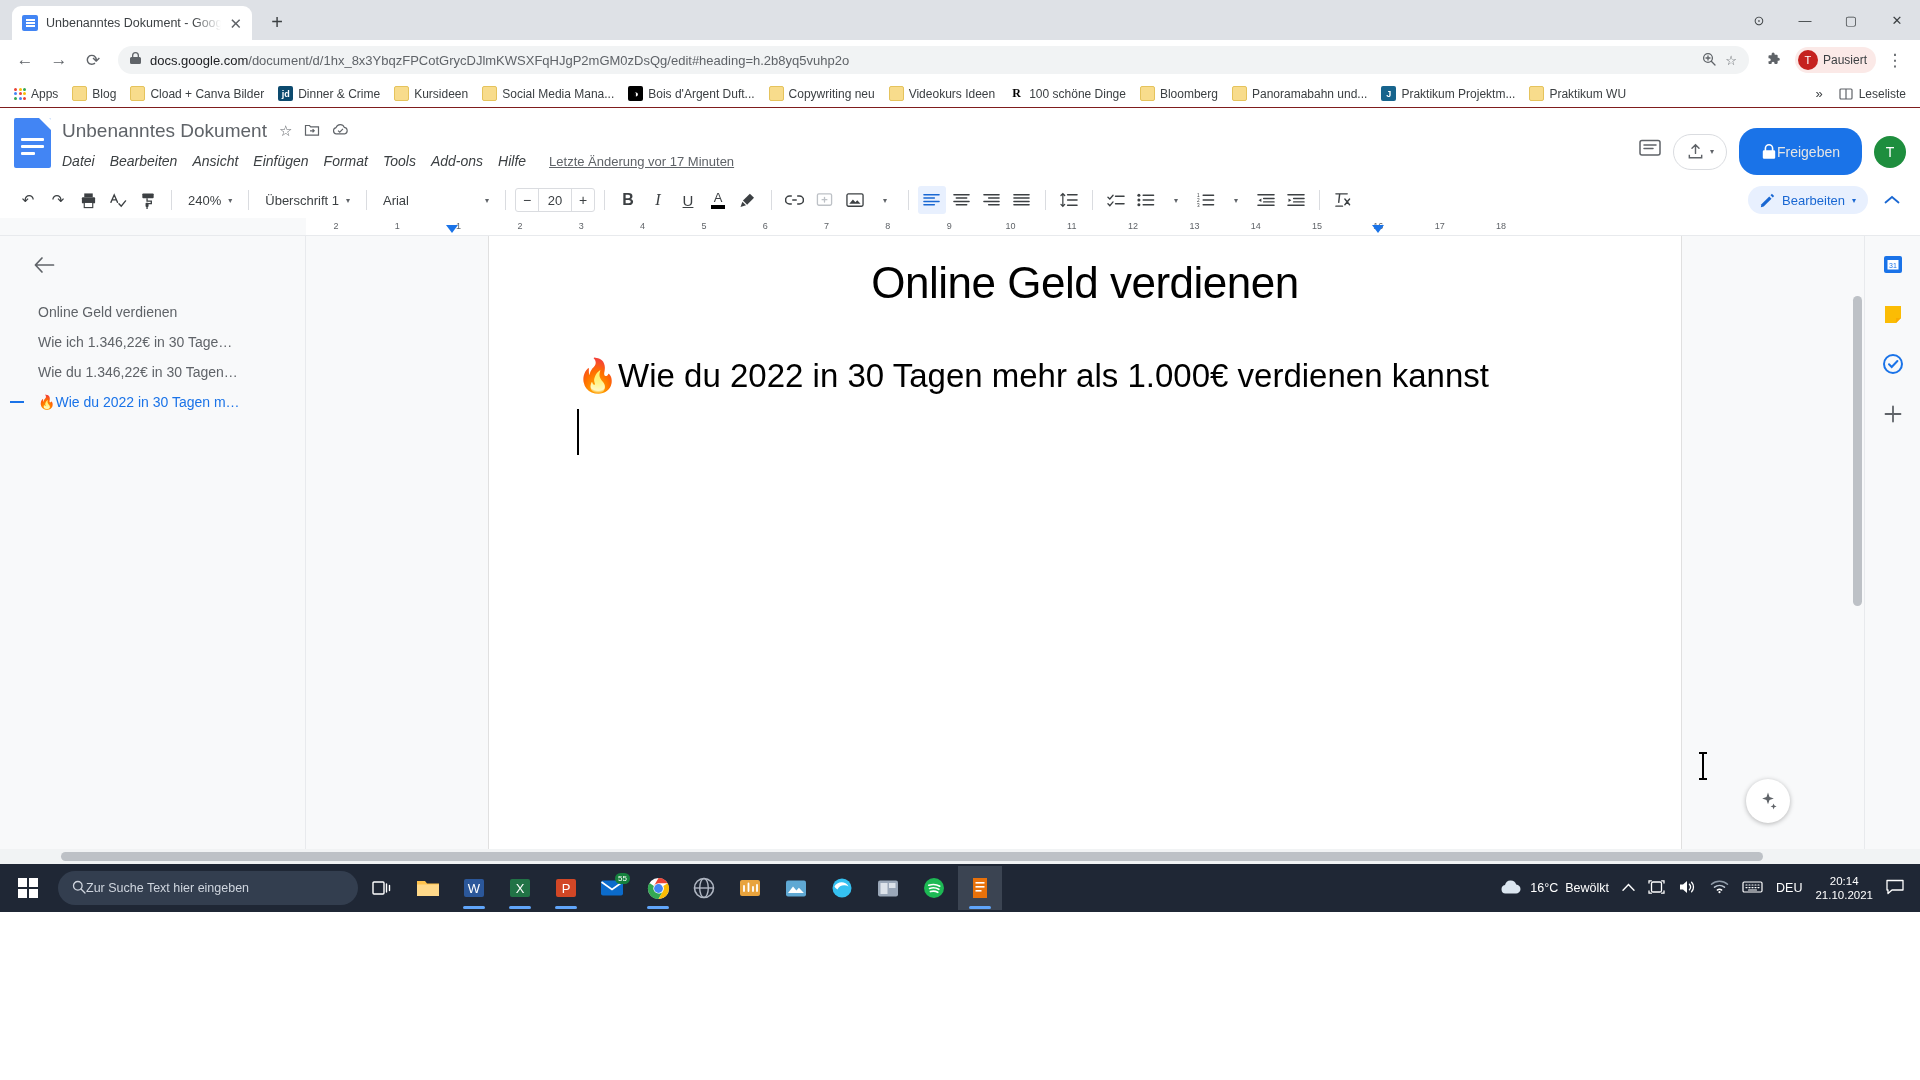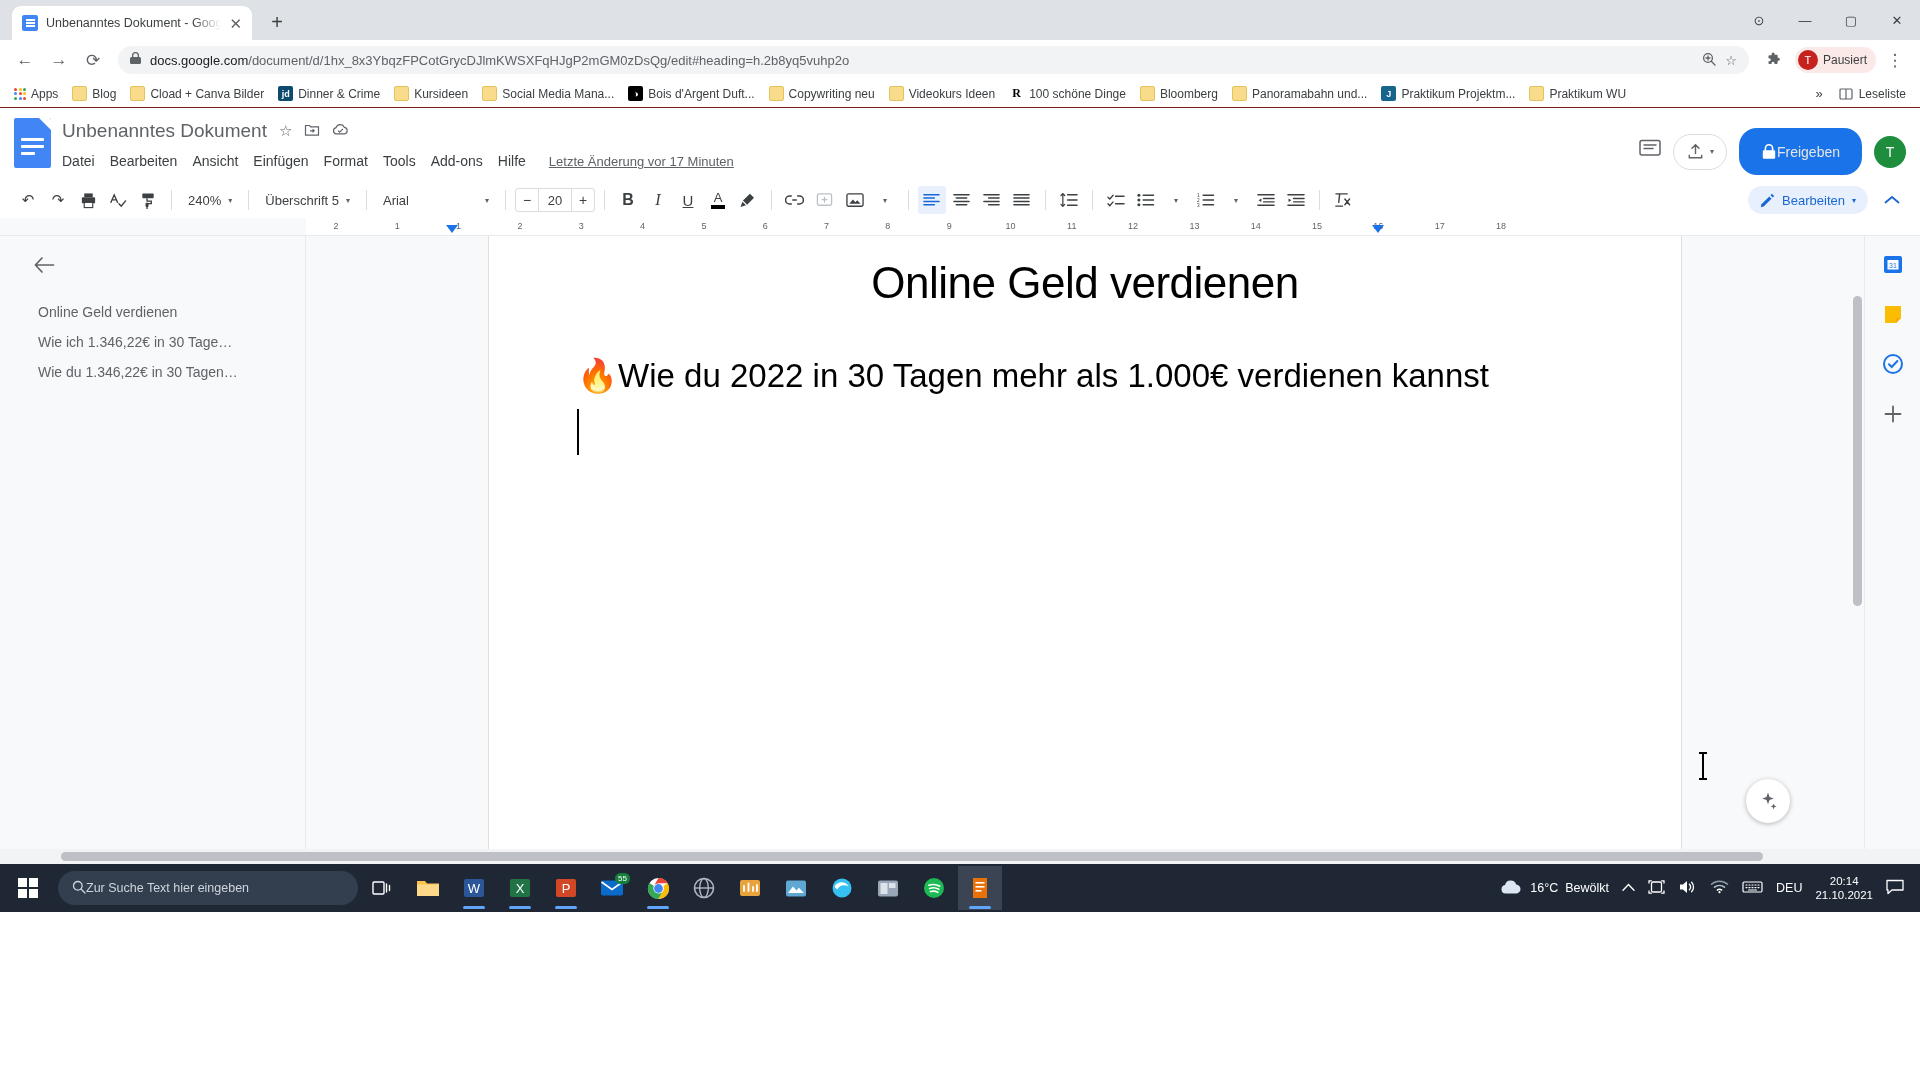--- a/index.html
+++ b/index.html
@@ -129,21 +129,21 @@
   }
   .docs-logo .lines i {
     display: block; height: 3px; background: #fff; margin-bottom: 4px;
     border-radius: 1px;
   }
   .docs-title-col { flex: 1 1 auto; min-width: 0; }
   .title-row { display: flex; align-items: center; gap: 12px; height: 34px; }
   .doc-title { font-size: 19px; color: #5f6368; white-space: nowrap; }
   .title-ico { color: #5f6368; font-size: 15px; }
   .menu-row { display: flex; align-items: center; gap: 15px; height: 26px; }
-  .menu-item { font-size: 14px; color: #3c4043; white-space: nowrap; }
+  .menu-item { font-size: 14px; color: #3c4043; white-space: nowrap; font-style: italic; }
   .menu-sep { font-size: 13px; color: #5f6368; text-decoration: underline; margin-left: 8px; white-space: nowrap; }
   .header-right {
     display: flex; align-items: center; gap: 12px; margin-top: 14px; flex: 0 0 auto;
   }
   .hdr-icon { color: #5f6368; font-size: 18px; }
   .upload-btn {
     height: 36px; border: 1px solid #dadce0; border-radius: 18px;
     display: flex; align-items: center; gap: 5px; padding: 0 12px; color: #5f6368;
   }
   .share-btn {
@@ -563,21 +563,21 @@
         <rect x="5.4" y="11.5" width="3.2" height="4.4" rx="1" fill="#3c4043"></rect>
       </svg>
   </div>
   <div class="tb-div"></div>
   <div class="tb-select">
     <span>240%</span>
     <span class="caret">▾</span>
   </div>
   <div class="tb-div"></div>
   <div class="tb-select">
-    <span>Überschrift 5</span>
+    <span>Überschrift 1</span>
     <span class="caret">▾</span>
   </div>
   <div class="tb-div"></div>
   <div class="tb-select" style="width:120px;justify-content:space-between">
     <span>Arial</span>
     <span class="caret">▾</span>
   </div>
   <div class="tb-div"></div>
   <div class="fontsize-box">
     <span>−</span>
@@ -746,20 +746,21 @@
   <div class="outline">
     <div class="outline-back">
       <svg width="22" height="18" viewBox="0 0 22 18">
           <path d="M1.5 9h18M8 2L1.4 9l6.6 7" stroke="#5f6368" stroke-width="1.7" fill="none" stroke-linecap="round" stroke-linejoin="round"></path>
         </svg>
     </div>
     <div class="outline-list">
       <div class="outline-item">Online Geld verdienen</div>
       <div class="outline-item">Wie ich 1.346,22€ in 30 Tage…</div>
       <div class="outline-item">Wie du 1.346,22€ in 30 Tagen…</div>
+      <div class="outline-item selected">🔥Wie du 2022 in 30 Tagen m…</div>
     </div>
   </div>
 
   <div class="docarea">
     <div class="page">
       <h1 class="doc-h1">Online Geld verdienen</h1>
       <p class="doc-p" style="margin-bottom:8px">
         <span class="fire">🔥</span><span>Wie du 2022 in 30 Tagen mehr als 1.000€ verdienen kannst</span>
       </p>
       <div class="caretline"></div>

